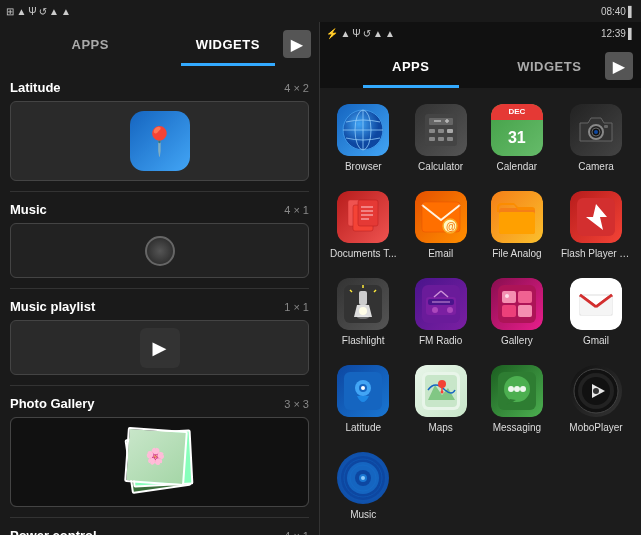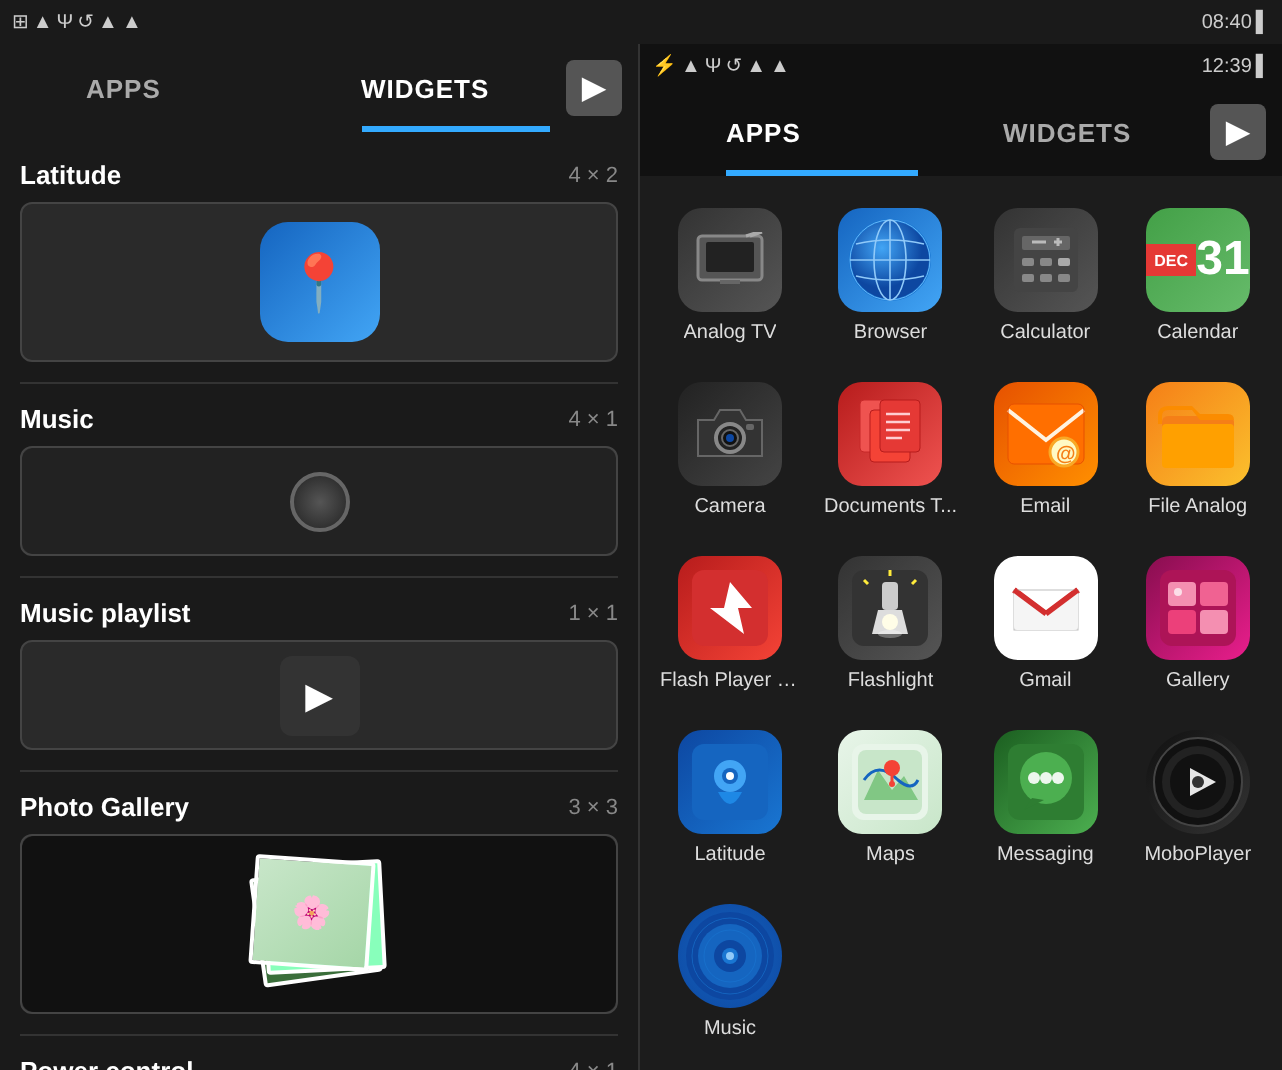--- a/index.html
+++ b/index.html
@@ -58,20 +58,21 @@
       align-items: center;
       background: #1a1a1a;
       height: 44px;
       flex-shrink: 0;
     }
     .tab {
       flex: 1;
       height: 100%;
       display: flex;
       align-items: center;
+      justify-content: center;
       color: #aaa;
       font-size: 13px;
       font-weight: bold;
       letter-spacing: 0.5px;
       cursor: pointer;
       position: relative;
       margin-left: 43px;
     }
     .tab.active {
       color: #fff;
@@ -220,25 +221,25 @@
       background: linear-gradient(135deg, #333, #555);
       border-radius: 10px;
       width: 100%; height: 100%;
       display: flex; align-items: center; justify-content: center;
       font-size: 20px; color: #fff;
     }
     .icon-calendar {
       background: linear-gradient(135deg, #43a047, #66bb6a);
       border-radius: 10px;
       width: 100%; height: 100%;
-      display: flex; flex-direction: row; align-items: center; justify-content: flex-start;
+      display: flex; flex-direction: column; align-items: center; justify-content: flex-start;
       overflow: hidden;
     }
     .cal-header { background: #e53935; width: 100%; height: 30%; display: flex; align-items: center; justify-content: center; font-size: 9px; color: #fff; }
-    .cal-body { flex: 1; display: flex; align-items: center; justify-content: center; font-size: 24px; color: #fff; font-weight: bold; text-align: center; }
+    .cal-body { flex: 1; display: flex; align-items: center; justify-content: center; font-size: 16px; color: #fff; font-weight: bold; text-align: center; }
 
     .icon-camera {
       background: linear-gradient(135deg, #222, #444);
       border-radius: 10px;
       width: 100%; height: 100%;
       display: flex; align-items: center; justify-content: center;
       font-size: 26px;
     }
     .icon-clock {
       background: linear-gradient(135deg, #333, #555);
@@ -543,34 +544,20 @@
         <span>WIDGETS</span>
       </div>
       <div class="tab-store-btn">
         <div class="store-icon">▶</div>
       </div>
     </div>
 
     <div class="right-scroll">
       <div class="app-grid">
 
-        <div class="app-item">
-          <div class="app-icon-wrapper">
-            <div class="icon-analog-tv">
-              <svg width="36" height="28" viewBox="0 0 36 28">
-                <rect x="2" y="2" width="32" height="22" rx="2" fill="#555" stroke="#888" stroke-width="1.5"></rect>
-                <rect x="6" y="5" width="24" height="15" rx="1" fill="#222"></rect>
-                <rect x="13" y="24" width="10" height="2" fill="#666"></rect>
-                <line x1="26" y1="2" x2="32" y2="0" stroke="#aaa" stroke-width="1.5"></line>
-                <line x1="28" y1="2" x2="34" y2="0" stroke="#aaa" stroke-width="1.5"></line>
-              </svg>
-            </div>
-          </div>
-          <span class="app-label">Analog TV</span>
-        </div>
 
         <div class="app-item">
           <div class="app-icon-wrapper">
             <div class="icon-browser">
               <svg width="44" height="44" viewBox="0 0 44 44">
                 <circle cx="22" cy="22" r="20" fill="url(#bg)" stroke="#1976d2" stroke-width="1"></circle>
                 <defs>
                   <radialGradient id="bg" cx="40%" cy="35%">
                     <stop offset="0%" stop-color="#42a5f5"></stop>
                     <stop offset="100%" stop-color="#0d47a1"></stop>
@@ -706,56 +693,73 @@
 
                 <line x1="21" y1="5" x2="21" y2="2" stroke="#ffeb3b" stroke-width="1.5"></line>
                 <line x1="10" y1="9" x2="8" y2="7" stroke="#ffeb3b" stroke-width="1.5"></line>
                 <line x1="32" y1="9" x2="34" y2="7" stroke="#ffeb3b" stroke-width="1.5"></line>
               </svg>
             </div>
           </div>
           <span class="app-label">Flashlight</span>
         </div>
 
+        <div class="app-item">
+          <div class="app-icon-wrapper">
+            <div class="icon-fmradio">
+              <svg width="42" height="42" viewBox="0 0 42 42">
+                <rect x="2" y="2" width="38" height="38" rx="6" fill="#6a1b9a"></rect>
+                <rect x="6" y="14" width="30" height="18" rx="3" fill="#7b1fa2"></rect>
+                <rect x="8" y="16" width="26" height="6" rx="2" fill="#4a148c"></rect>
+                <line x1="12" y1="19" x2="30" y2="19" stroke="#ce93d8" stroke-width="1"></line>
+                <circle cx="30" cy="27" r="3" fill="#ab47bc"></circle>
+                <circle cx="15" cy="27" r="3" fill="#ab47bc"></circle>
+                <line x1="21" y1="8" x2="28" y2="14" stroke="#ce93d8" stroke-width="1.5"></line>
+                <line x1="21" y1="8" x2="14" y2="14" stroke="#ce93d8" stroke-width="1.5"></line>
+              </svg>
+            </div>
+          </div>
+          <span class="app-label">FM Radio</span>
+        </div>
+
+        <div class="app-item">
+          <div class="app-icon-wrapper">
+            <div class="icon-gallery">
+              <svg width="42" height="42" viewBox="0 0 42 42">
+                <rect x="2" y="2" width="38" height="38" rx="6" fill="#ad1457"></rect>
+                <rect x="6" y="8" width="14" height="12" rx="2" fill="#f48fb1"></rect>
+                <rect x="22" y="8" width="14" height="12" rx="2" fill="#f06292"></rect>
+                <rect x="6" y="22" width="14" height="12" rx="2" fill="#ec407a"></rect>
+                <rect x="22" y="22" width="14" height="12" rx="2" fill="#f48fb1"></rect>
+                <circle cx="11" cy="13" r="2" fill="#fff" opacity="0.7"></circle>
+              </svg>
+            </div>
+          </div>
+          <span class="app-label">Gallery</span>
+        </div>
 
         <div class="app-item">
           <div class="app-icon-wrapper">
             <div class="icon-gmail">
               <svg width="42" height="42" viewBox="0 0 42 42">
                 <rect x="2" y="2" width="38" height="38" rx="6" fill="#fff"></rect>
                 <path d="M5 12 L21 24 L37 12 L37 30 Q37 32 35 32 L7 32 Q5 32 5 30 Z" fill="#fff"></path>
                 <path d="M5 12 L21 24 L37 12" fill="none" stroke="#d32f2f" stroke-width="3"></path>
                 <rect x="5" y="12" width="32" height="20" rx="0" fill="none" stroke="#bdbdbd" stroke-width="0.5"></rect>
                 <path d="M5 12 L5 30 Q5 32 7 32 L35 32 Q37 32 37 30 L37 12 L21 24 Z" fill="#f5f5f5"></path>
                 <line x1="5" y1="12" x2="21" y2="24" stroke="#d32f2f" stroke-width="2.5"></line>
                 <line x1="37" y1="12" x2="21" y2="24" stroke="#d32f2f" stroke-width="2.5"></line>
               </svg>
             </div>
           </div>
           <span class="app-label">Gmail</span>
         </div>
 
         <div class="app-item">
           <div class="app-icon-wrapper">
-            <div class="icon-gallery">
-              <svg width="42" height="42" viewBox="0 0 42 42">
-                <rect x="2" y="2" width="38" height="38" rx="6" fill="#ad1457"></rect>
-                <rect x="6" y="8" width="14" height="12" rx="2" fill="#f48fb1"></rect>
-                <rect x="22" y="8" width="14" height="12" rx="2" fill="#f06292"></rect>
-                <rect x="6" y="22" width="14" height="12" rx="2" fill="#ec407a"></rect>
-                <rect x="22" y="22" width="14" height="12" rx="2" fill="#f48fb1"></rect>
-                <circle cx="11" cy="13" r="2" fill="#fff" opacity="0.7"></circle>
-              </svg>
-            </div>
-          </div>
-          <span class="app-label">Gallery</span>
-        </div>
-
-        <div class="app-item">
-          <div class="app-icon-wrapper">
             <div class="icon-latitude">
               <svg width="42" height="42" viewBox="0 0 42 42">
                 <rect x="2" y="2" width="38" height="38" rx="6" fill="#1565c0"></rect>
                 <circle cx="21" cy="18" r="8" fill="#42a5f5"></circle>
                 <path d="M15 26 Q21 38 27 26" fill="#1e88e5"></path>
                 <circle cx="21" cy="18" r="4" fill="#1565c0"></circle>
                 <circle cx="21" cy="18" r="2" fill="#fff"></circle>
               </svg>
             </div>
           </div>

